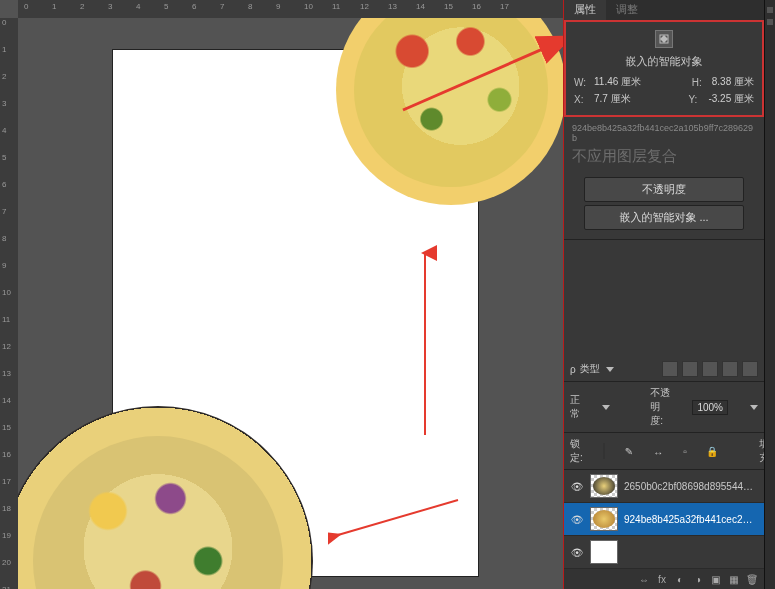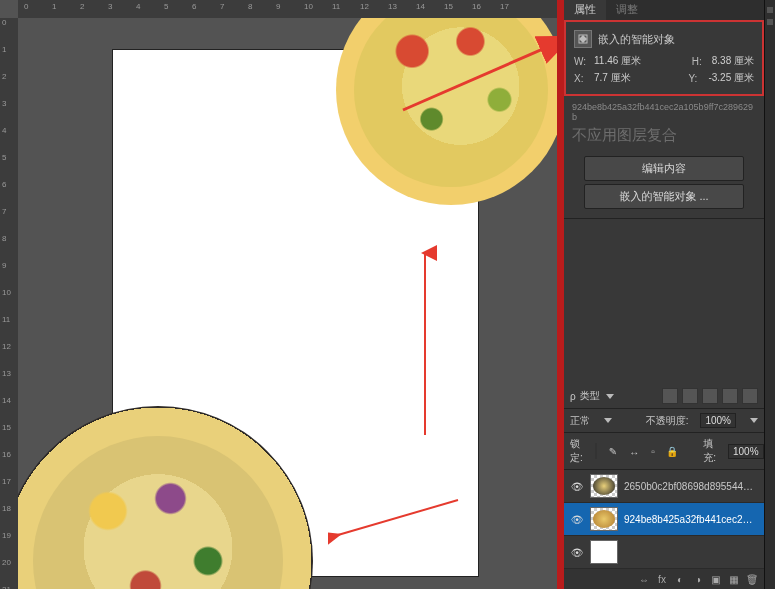--- a/index.html
+++ b/index.html
@@ -26,42 +26,42 @@
     radial-gradient(circle at 30% 30%,#f1c94f 0 7%,transparent 8%),
     radial-gradient(circle at 55% 25%,#8d4a8a 0 6%,transparent 7%),
     radial-gradient(circle at 70% 50%,#3f7d2e 0 6%,transparent 7%),
     radial-gradient(circle at 45% 60%,#c04a3a 0 7%,transparent 8%),
     radial-gradient(circle at 60% 72%,#3f7d2e 0 5%,transparent 6%),
     radial-gradient(circle at 50% 45%,#e8d68c 0 40%,#d9c373 40% 100%);}
   
   .arrow{position:absolute;}
   .arrow svg{display:block;}
   
-  .panels{width:200px;background:#383838;display:flex;flex-direction:column;border-left:7px solid #b91c1c;}
+  .panels{width:200px;background:#383838;display:flex;flex-direction:column;border-left:1px solid #b91c1c;}
   .tabbar{display:flex;background:#2e2e2e;height:20px;align-items:flex-end;}
   .tab{padding:3px 10px;background:#383838;color:#cfcfcf;font-size:11px;border-top:1px solid #383838;}
   .tab.dim{background:#2e2e2e;color:#7a7a7a;}
   .panel{padding:6px 8px;border-bottom:1px solid #222;}
-  .prop-head{display:flex;align-items:center;gap:6px;margin:2px 0 6px 0;}
+  .prop-head{display:flex;align-items:center;gap:6px;margin:2px 0 6px 0;flex-direction:column;}
   .prop-head .ic{width:16px;height:16px;background:#555;border:1px solid #777;display:flex;align-items:center;justify-content:center;}
   .prop-row{display:flex;gap:6px;margin:3px 0;align-items:center;}
   .lbl{width:14px;color:#bbb;font-size:10px;}
   .val{color:#cfcfcf;font-size:10px;white-space:nowrap;}
   .sep{flex:1;}
   .prop-box{border:2px solid #c33;margin:-6px -8px 4px -8px;padding:6px 8px;}
   .hash{color:#8a8a8a;font-size:9px;word-break:break-all;padding:2px 0;}
   .grey-note{color:#6e6e6e;font-size:15px;padding:2px 0 8px 0;}
   .btn{background:#484848;border:1px solid #222;color:#d8d8d8;text-align:center;padding:4px 8px;margin:3px 12px;font-size:11px;border-radius:2px;cursor:pointer;}
   .spacer-grow{flex:1;}
   
   .layers{display:flex;flex-direction:column;}
   .lay-tools{display:flex;align-items:center;gap:4px;padding:4px 6px;font-size:10px;border-bottom:1px solid #222;}
   .tri{width:0;height:0;border-left:4px solid transparent;border-right:4px solid transparent;border-top:5px solid #bbb;display:inline-block;margin-left:2px;}
   .ic-sq{width:14px;height:14px;background:#555;border:1px solid #333;}
-  .row2{display:flex;align-items:center;gap:12px;padding:4px 6px;font-size:10px;border-bottom:1px solid #222;}
+  .row2{display:flex;align-items:center;gap:20px;padding:4px 6px;font-size:10px;border-bottom:1px solid #222;}
   .pct{background:#333;border:1px solid #222;padding:1px 4px;color:#ddd;}
   .layer{display:flex;align-items:center;gap:6px;padding:4px 6px;border-bottom:1px solid #2a2a2a;}
   .layer.selected{background:#1566b0;color:#fff;}
   .eye{width:14px;text-align:center;color:#ddd;}
   .eye::before{content:"👁";font-size:10px;}
   .thumb{width:26px;height:22px;background:#eee;border:1px solid #666;position:relative;}
   .thumb .hatch{position:absolute;inset:0;background:repeating-conic-gradient(#ccc 0 25%,#fff 0 50%) 0 0/6px 6px;}
   .thumb .mini{position:absolute;inset:2px;border-radius:50%;}
   .lyname{font-size:10px;color:inherit;white-space:nowrap;overflow:hidden;text-overflow:ellipsis;flex:1;}
   .iconstrip{display:flex;justify-content:flex-end;gap:6px;padding:4px 6px;background:#333;}
@@ -186,21 +186,21 @@
         <div class="prop-row">
           <span class="lbl">X:</span>
           <span class="val">7.7 厘米</span>
           <span class="sep"></span>
           <span class="lbl">Y:</span>
           <span class="val">-3.25 厘米</span>
         </div>
       </div>
       <div class="hash">924be8b425a32fb441cec2a105b9ff7c289629b</div>
       <div class="grey-note">不应用图层复合</div>
-      <div class="btn">编辑内容</div>
+      <div class="btn">不透明度</div>
       <div class="btn">嵌入的智能对象 ...</div>
     </div>
 
     <div class="spacer-grow"></div>
 
     <div class="layers">
       <div class="lay-tools">
         <span>ρ</span>
         <span>类型</span>
         <span class="tri"></span>

